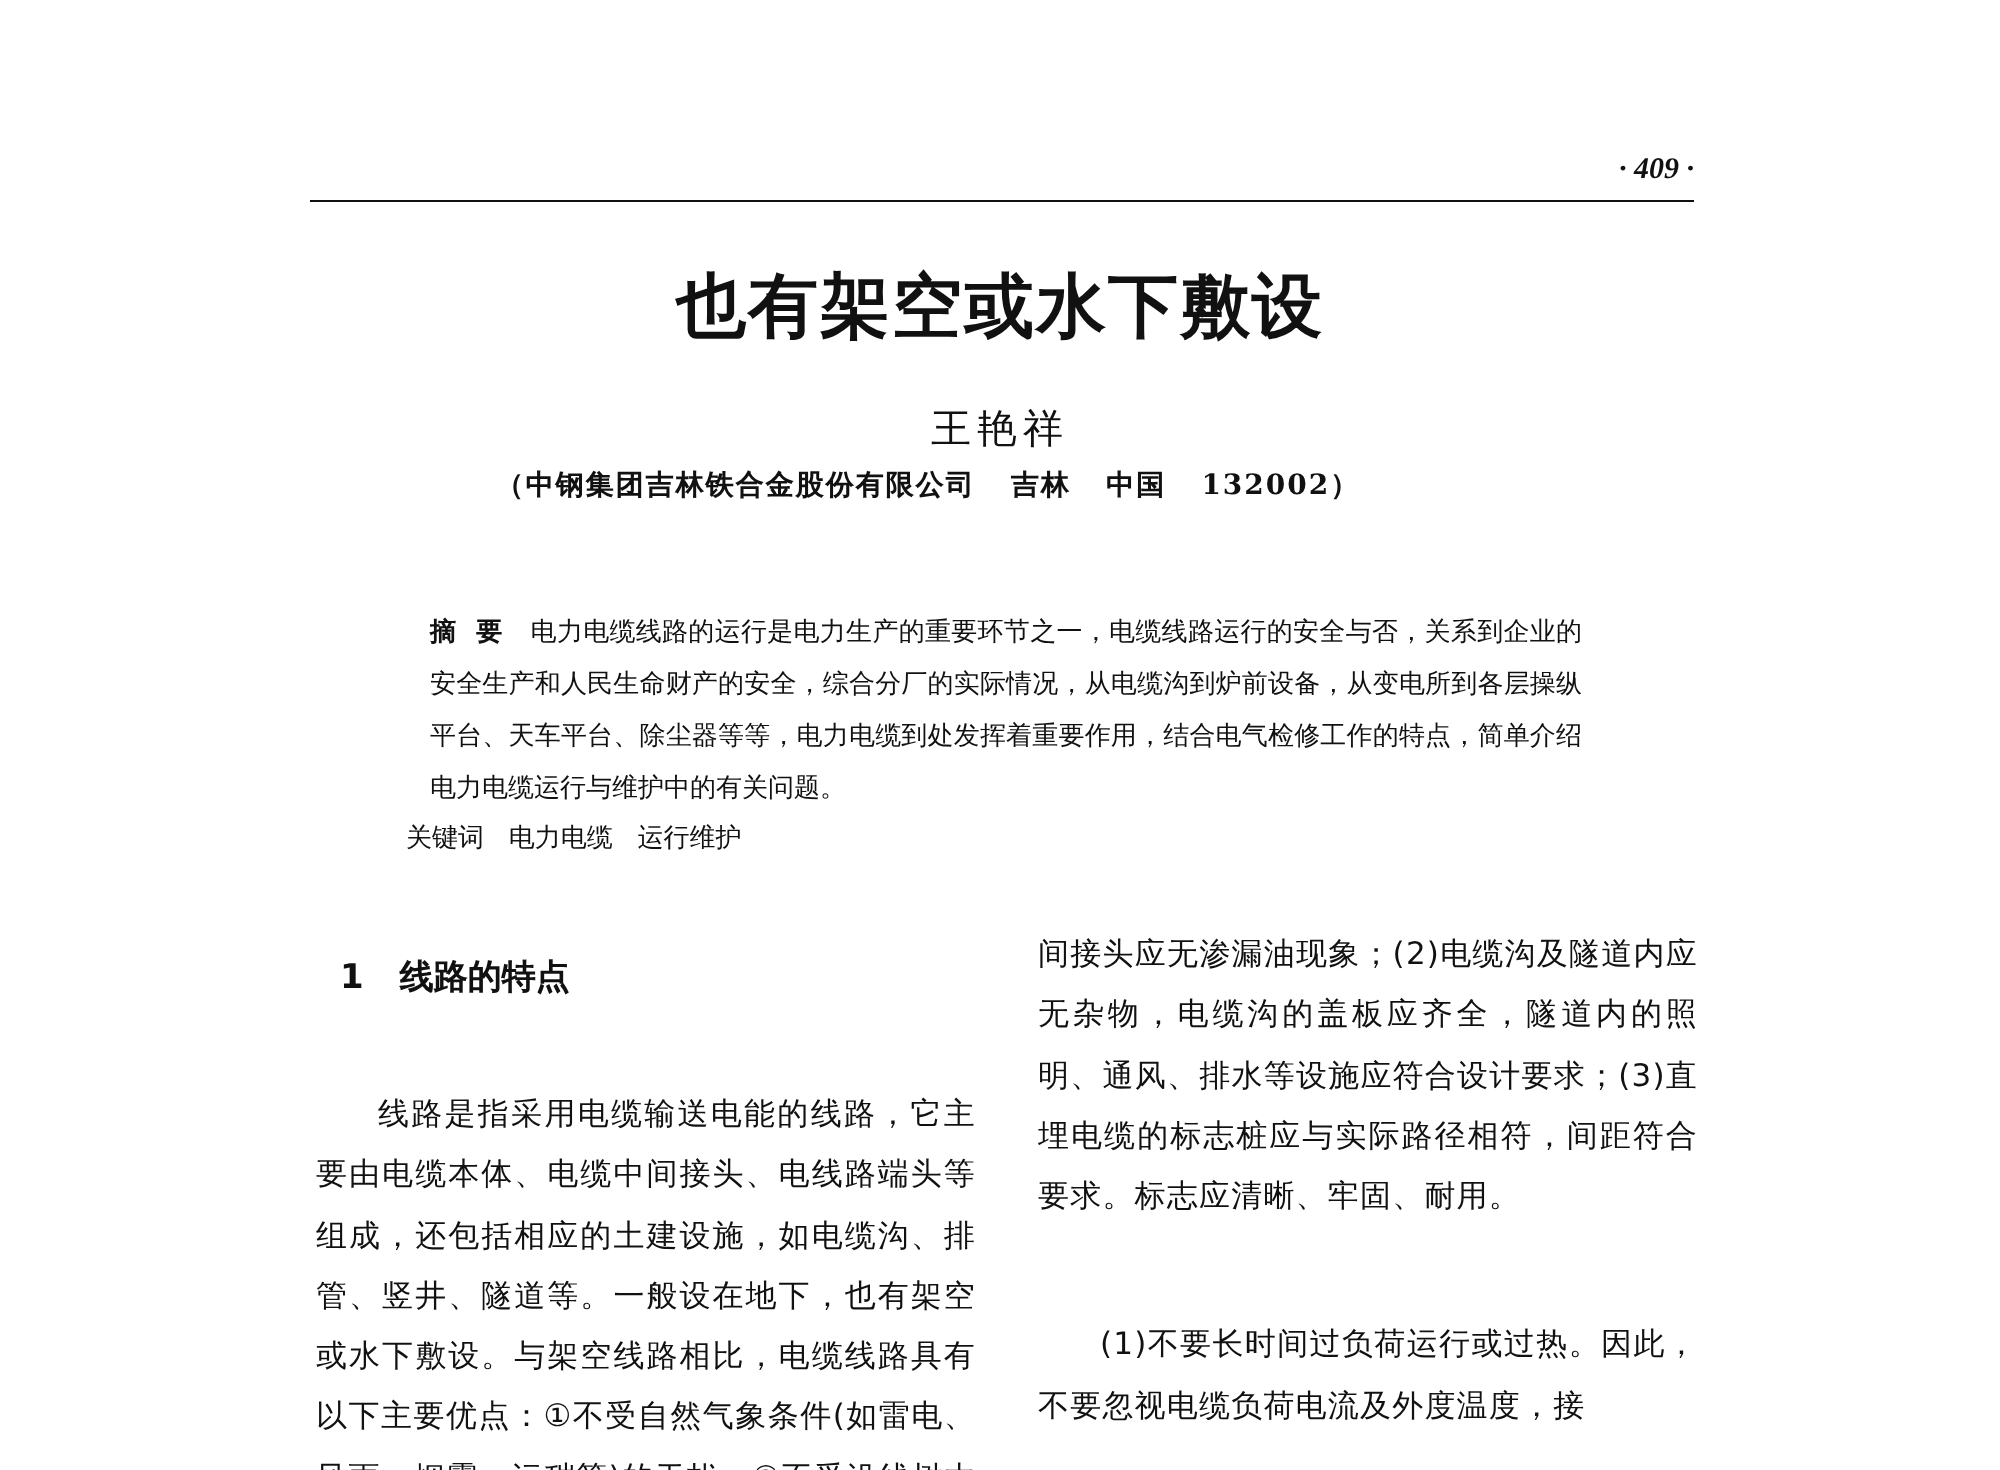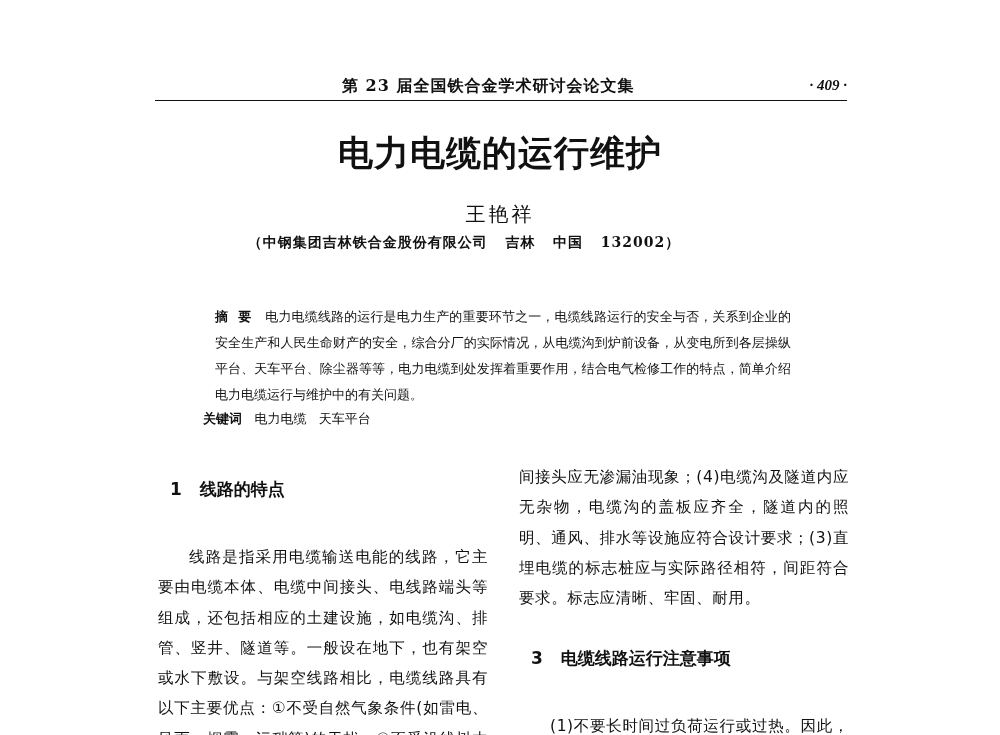--- a/index.html
+++ b/index.html
@@ -98,21 +98,21 @@
       margin-right: 4px;
     }
     .abstract p { margin: 12px; }
     .keywords {
       position: absolute;
       left: 203px;
       top: 410px;
       font-size: 13px;
       white-space: pre;
     }
-    .keywords .label { font-weight: bold; }
+    .keywords .label { font-weight: normal; }
     .col {
       position: absolute;
       top: 462px;
       width: 330px;
       font-size: 15.5px;
       line-height: 30.3px;
     }
     .col-left { left: 158px; }
     .col-right { left: 519px; }
     .section-heading {
@@ -130,40 +130,38 @@
       letter-spacing: 0.6px;
     }
     .indent { text-indent: 2em; }
     .gap { height: 26px; }
     .gap-sm { height: 18px; }
   </style>
 </head>
 <body>
 
 <div class="running-header">
-  <span class="journal">第 23 届全国铁合金学术研讨会论文集</span>
   <span class="page-num">· 409 ·</span>
 </div>
 <div class="header-rule"></div>
 
-<div class="title">电力电缆的运行维护</div>
+<div class="title">也有架空或水下敷设</div>
 <div class="author">王艳祥</div>
 <div class="affiliation">（中钢集团吉林铁合金股份有限公司   吉林   中国   132002）</div>
 
 <div class="abstract">
   <p><span class="label">摘要</span><span>电力电缆线路的运行是电力生产的重要环节之一，电缆线路运行的安全与否，关系到企业的安全生产和人民生命财产的安全，综合分厂的实际情况，从电缆沟到炉前设备，从变电所到各层操纵平台、天车平台、除尘器等等，电力电缆到处发挥着重要作用，结合电气检修工作的特点，简单介绍电力电缆运行与维护中的有关问题。</span></p>
 </div>
 
-<div class="keywords"><span class="label">关键词</span>   <span>电力电缆   天车平台</span></div>
+<div class="keywords"><span class="label">关键词</span>   <span>电力电缆   运行维护</span></div>
 
 <div class="col col-left">
   <h2 class="section-heading"><span class="num">1</span><span>线路的特点</span></h2>
   <div class="gap"></div>
   <p class="para indent">线路是指采用电缆输送电能的线路，它主要由电缆本体、电缆中间接头、电线路端头等组成，还包括相应的土建设施，如电缆沟、排管、竖井、隧道等。一般设在地下，也有架空或水下敷设。与架空线路相比，电缆线路具有以下主要优点：①不受自然气象条件(如雷电、风雨、烟雾、污秽等)的干扰，②不受沿线树木生长的影响，③有利于厂区</p>
 </div>
 
 <div class="col col-right">
-  <p class="para">间接头应无渗漏油现象；(4)电缆沟及隧道内应无杂物，电缆沟的盖板应齐全，隧道内的照明、通风、排水等设施应符合设计要求；(3)直埋电缆的标志桩应与实际路径相符，间距符合要求。标志应清晰、牢固、耐用。</p>
+  <p class="para">间接头应无渗漏油现象；(2)电缆沟及隧道内应无杂物，电缆沟的盖板应齐全，隧道内的照明、通风、排水等设施应符合设计要求；(3)直埋电缆的标志桩应与实际路径相符，间距符合要求。标志应清晰、牢固、耐用。</p>
   <div class="gap-sm"></div>
-  <h2 class="section-heading"><span class="num">3</span><span>电缆线路运行注意事项</span></h2>
   <div class="gap"></div>
   <p class="para indent">(1)不要长时间过负荷运行或过热。因此，不要忽视电缆负荷电流及外度温度，接</p>
 </div>
 
 </body></html>

